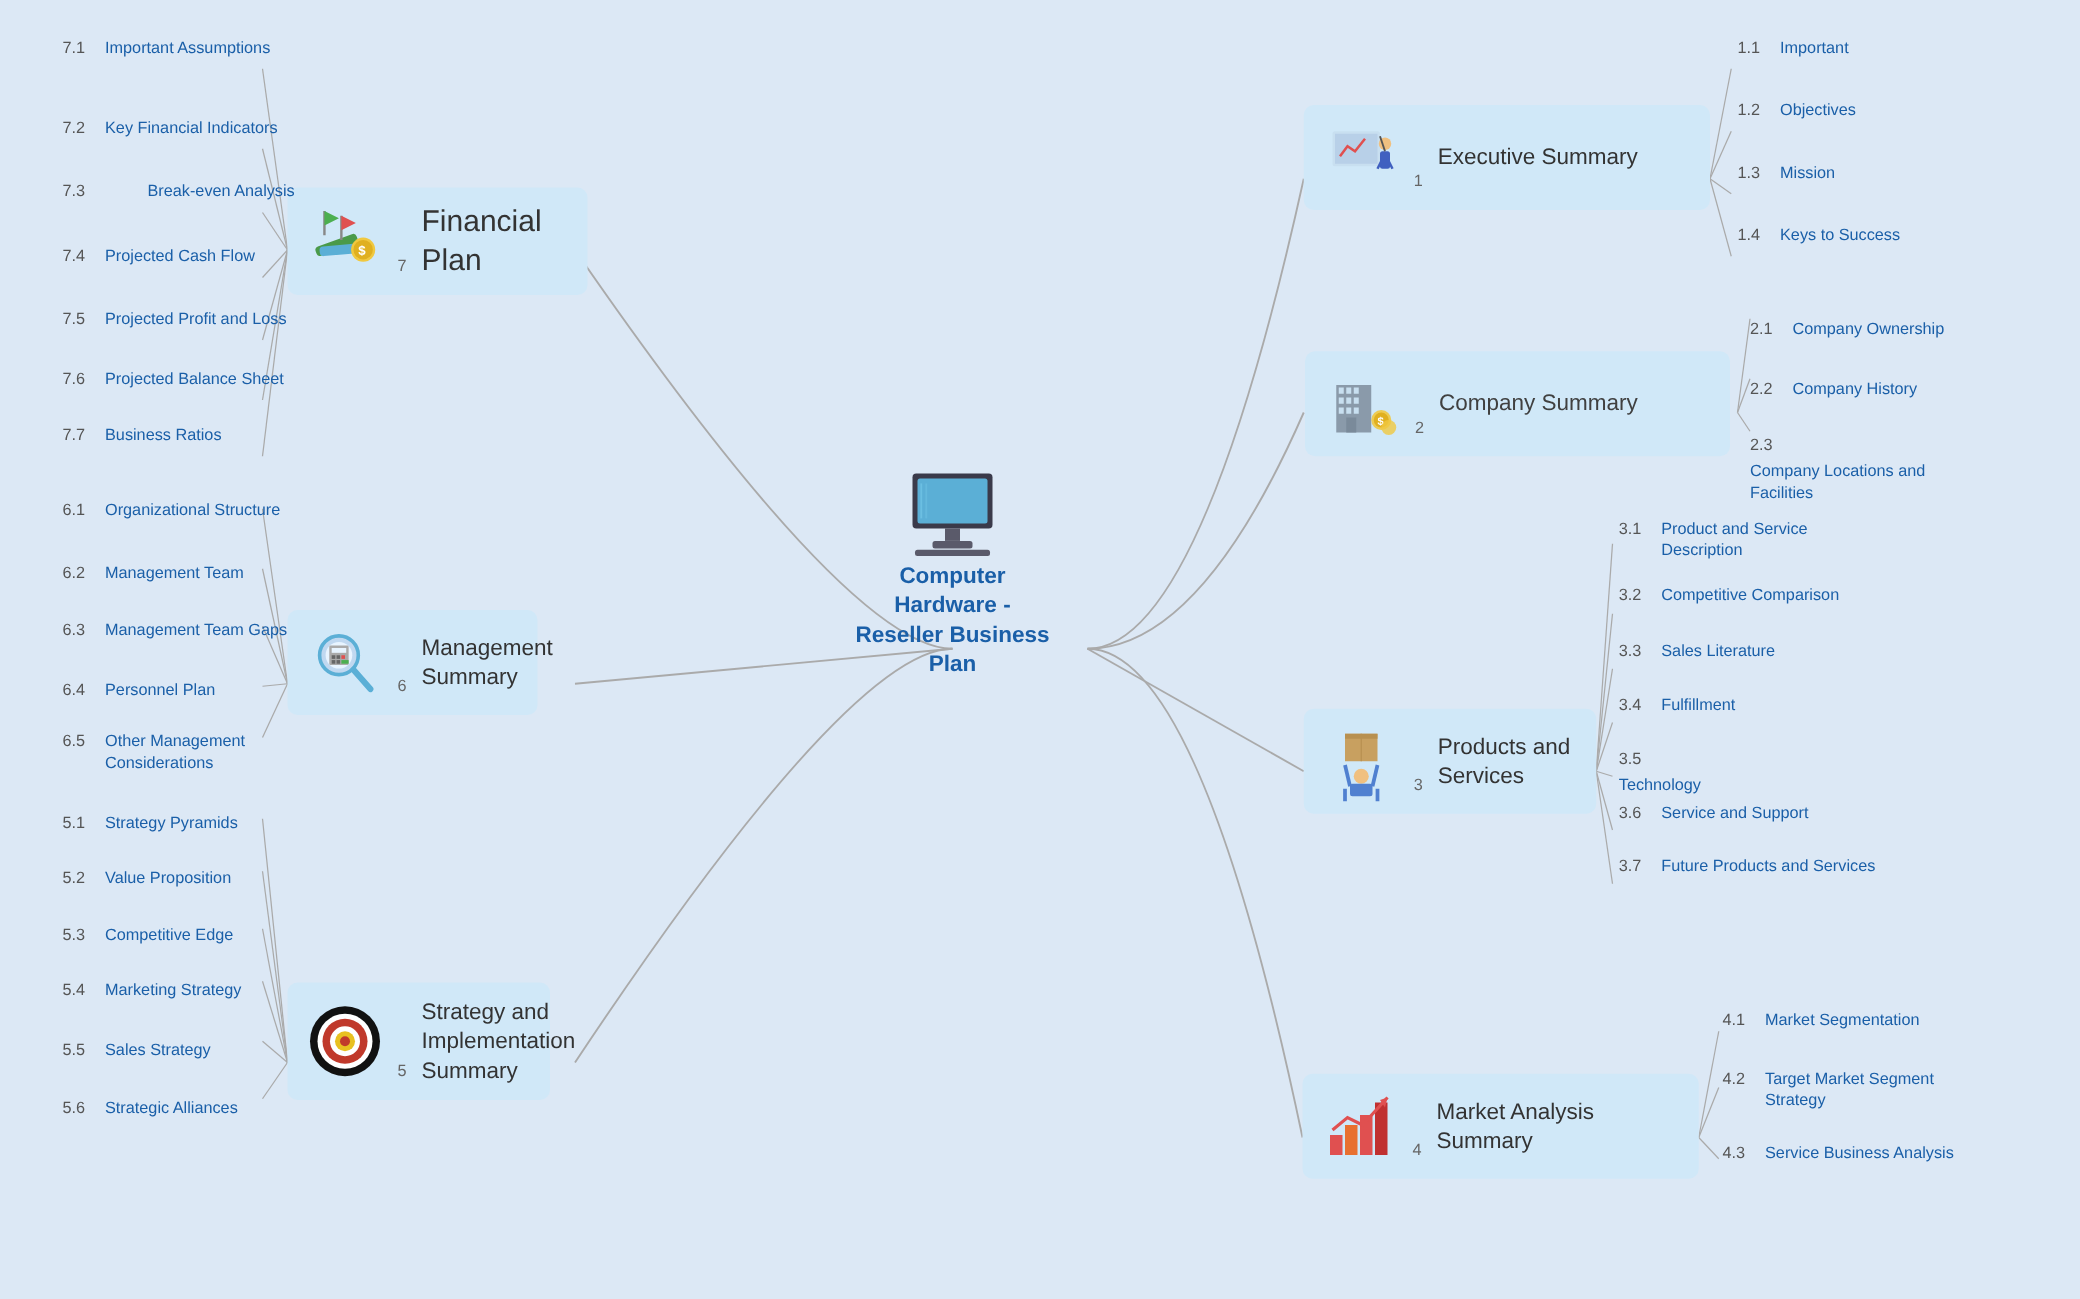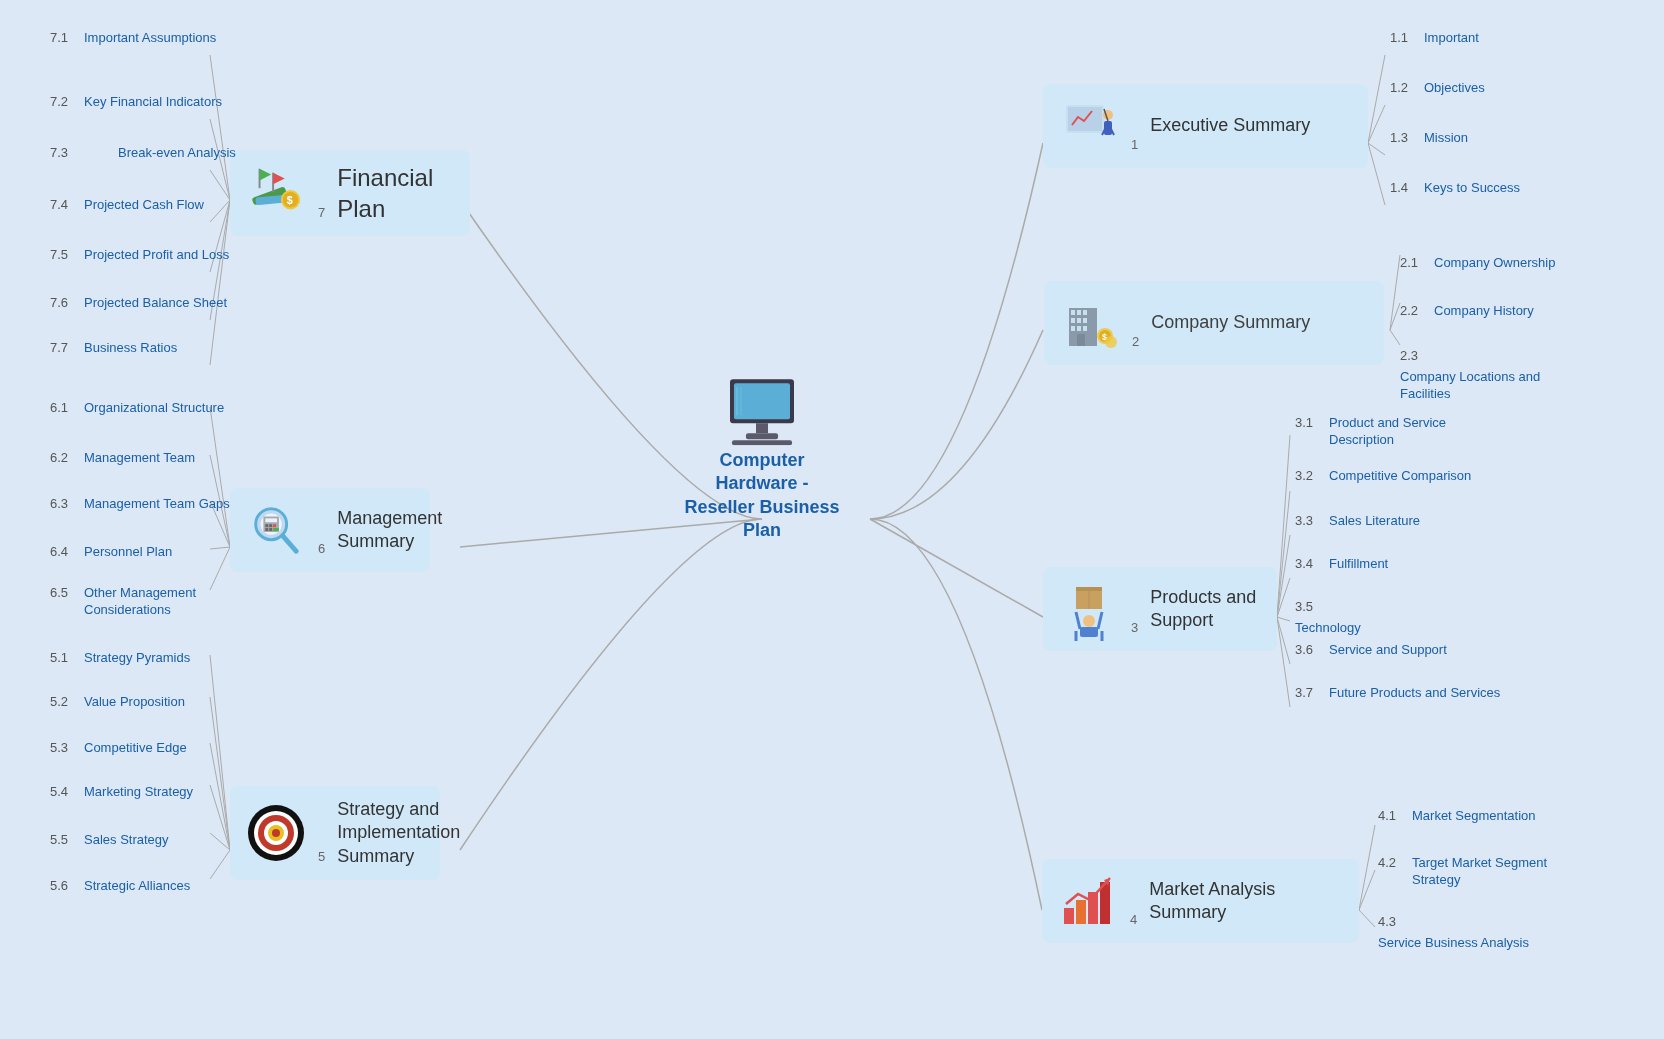--- a/index.html
+++ b/index.html
@@ -237,21 +237,21 @@
       <rect x="20" y="50" width="18" height="10" rx="2" fill="#5080d0"></rect>
       <line x1="16" y1="54" x2="16" y2="64" stroke="#5080d0" stroke-width="3"></line>
       <line x1="42" y1="54" x2="42" y2="64" stroke="#5080d0" stroke-width="3"></line>
 
       <line x1="20" y1="52" x2="16" y2="35" stroke="#5080d0" stroke-width="3"></line>
       <line x1="38" y1="52" x2="42" y2="35" stroke="#5080d0" stroke-width="3"></line>
     </svg>
   </div>
   <div style="font-size:13px;color:#666;align-self:flex-end;padding-bottom:4px;">3</div>
   <div style="font-size:18px;color:#333;font-weight:normal;line-height:1.3;white-space:pre-line;">Products and
-Support</div>
+Services</div>
 </div>
 
 <div class="right-node" style="top:859px; left:1042px; width:317px;">
   <div class="node-icon">
     <svg width="60" height="58" viewBox="0 0 60 58">
 
       <rect x="6" y="36" width="10" height="16" fill="#e05050"></rect>
       <rect x="18" y="28" width="10" height="24" fill="#e87030"></rect>
       <rect x="30" y="20" width="10" height="32" fill="#e05050"></rect>
       <rect x="42" y="10" width="10" height="42" fill="#c03030"></rect>
@@ -391,21 +391,21 @@
 
 <div class="sub-item" style="top:808px; left:1378px;">
   <span class="sub-num">4.1</span>
   <span class="sub-text">Market Segmentation</span>
 </div>
 <div class="sub-item" style="top:855px; left:1378px; max-width:250px;">
   <span class="sub-num">4.2</span>
   <span class="sub-text" style="white-space:pre-line;">Target Market Segment
 Strategy</span>
 </div>
-<div class="sub-item" style="top:914px; left:1378px;flex-direction:column;">
+<div class="sub-item" style="top:914px; left:1378px;">
   <span class="sub-num">4.3</span>
   <span class="sub-text">Service Business Analysis</span>
 </div>
 
 <div class="sub-item" style="top:30px; left:50px;">
   <span class="sub-num">7.1</span>
   <span class="sub-text">Important Assumptions</span>
 </div>
 <div class="sub-item" style="top:94px; left:50px;">
   <span class="sub-num">7.2</span>

